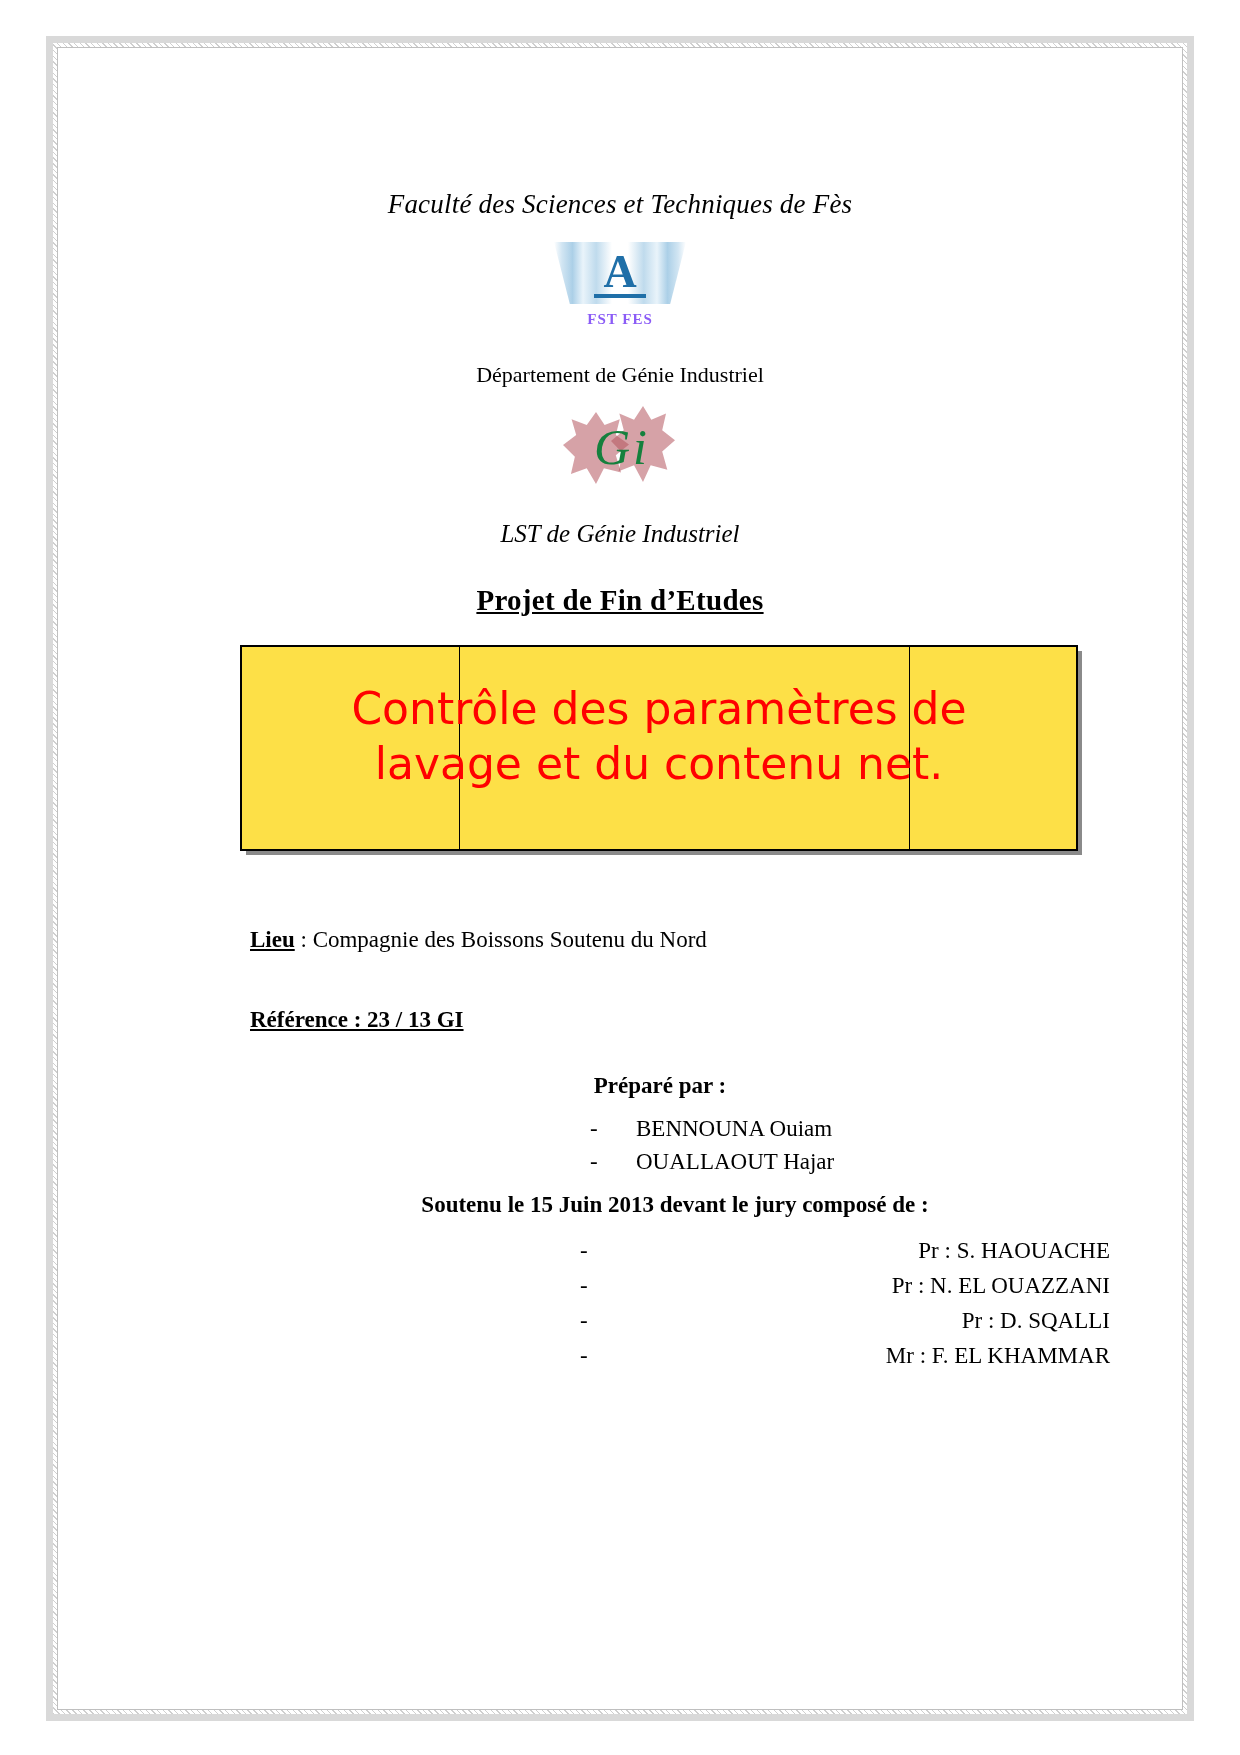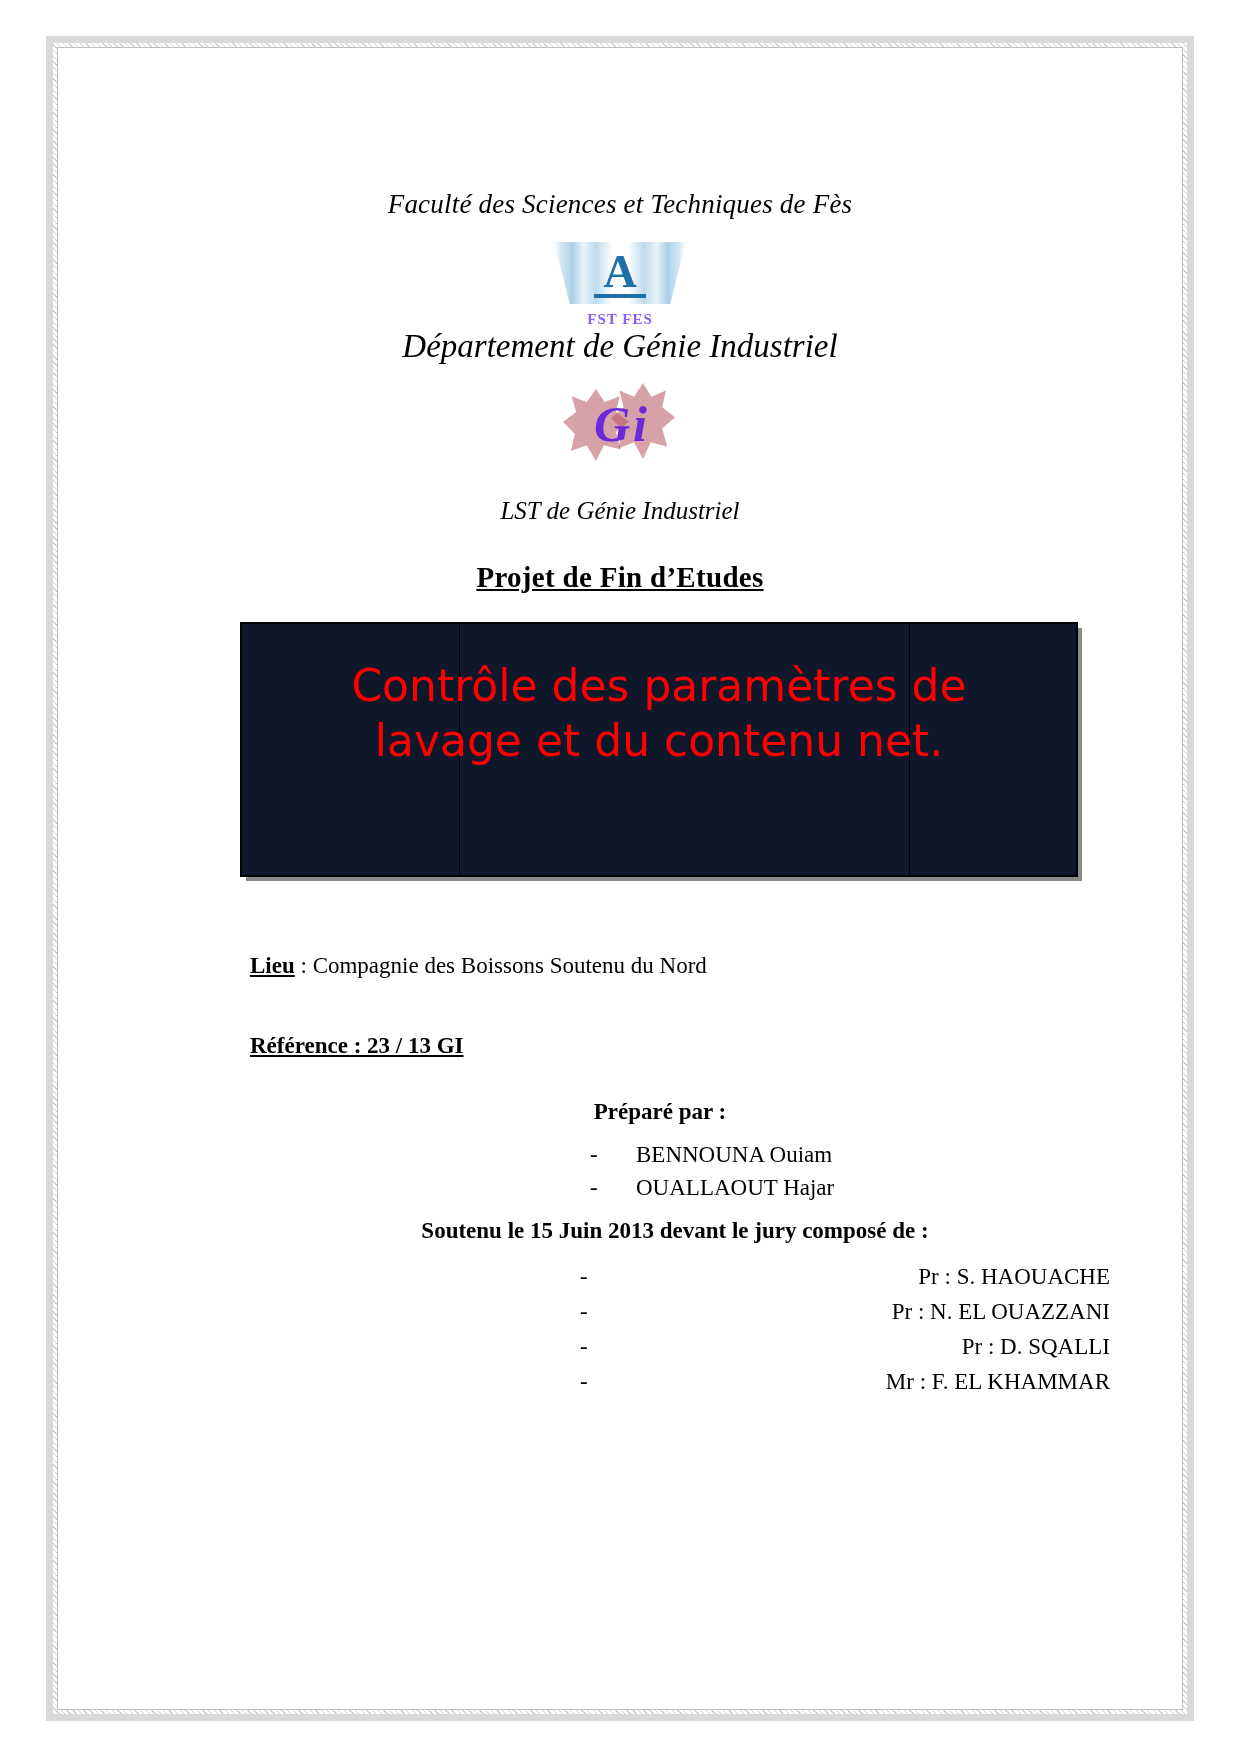--- a/index.html
+++ b/index.html
@@ -96,22 +96,22 @@
     position: absolute;
     left: 0; right: 0; bottom: 0;
     text-align: center;
     font-size: 15px;
     font-weight: bold;
     color: #8b5cf6;
     letter-spacing: 1px;
   }
 
   .dept-name {
-    font-style: italic;
-    font-size: 33px;
+    font-size: 22px;
+    margin-top: 34px;
   }
 
   
   .gi-logo {
     margin: 14px auto 0 auto;
     width: 130px;
     height: 92px;
     position: relative;
   }
   .gi-logo .splat1, .gi-logo .splat2 {
@@ -129,24 +129,24 @@
     left: 56px; top: 4px; width: 64px; height: 76px;
     clip-path: polygon(50% 0%, 63% 18%, 86% 10%, 80% 32%, 100% 45%,
                        80% 60%, 88% 84%, 62% 78%, 50% 100%, 36% 78%,
                        12% 86%, 18% 62%, 0% 46%, 20% 32%, 13% 10%, 36% 18%);
   }
   .gi-logo .letters {
     position: absolute;
     left: 4px; right: 0; top: 16px;
     text-align: center;
     font-family: "Liberation Serif", serif;
-    font-weight: bold;
+    font-weight: normal;
     font-style: italic;
     font-size: 50px;
-    color: #6d28d9;
+    color: #15803d;
     letter-spacing: 3px;
   }
 
   .lst-name {
     font-style: italic;
     font-size: 25px;
     margin-top: 26px;
   }
 
   .pfe-title {
@@ -158,23 +158,23 @@
   }
 
   
   .title-box-wrap {
     margin: 28px 32px 0 110px;
     position: relative;
   }
   .title-box {
     position: relative;
     border: 2px solid #000000;
-    background: #0f172a;
+    background: #fde047;
     box-shadow: 5px 5px 0 -1px #8a8a8a;
-    height: 255px;
+    height: 206px;
     box-sizing: border-box;
   }
   .title-box .vline {
     position: absolute;
     top: 0; bottom: 0;
     width: 1px;
     background: #000000;
   }
   .title-box .vline.v1 { left: 26%; }
   .title-box .vline.v2 { left: 80%; }

